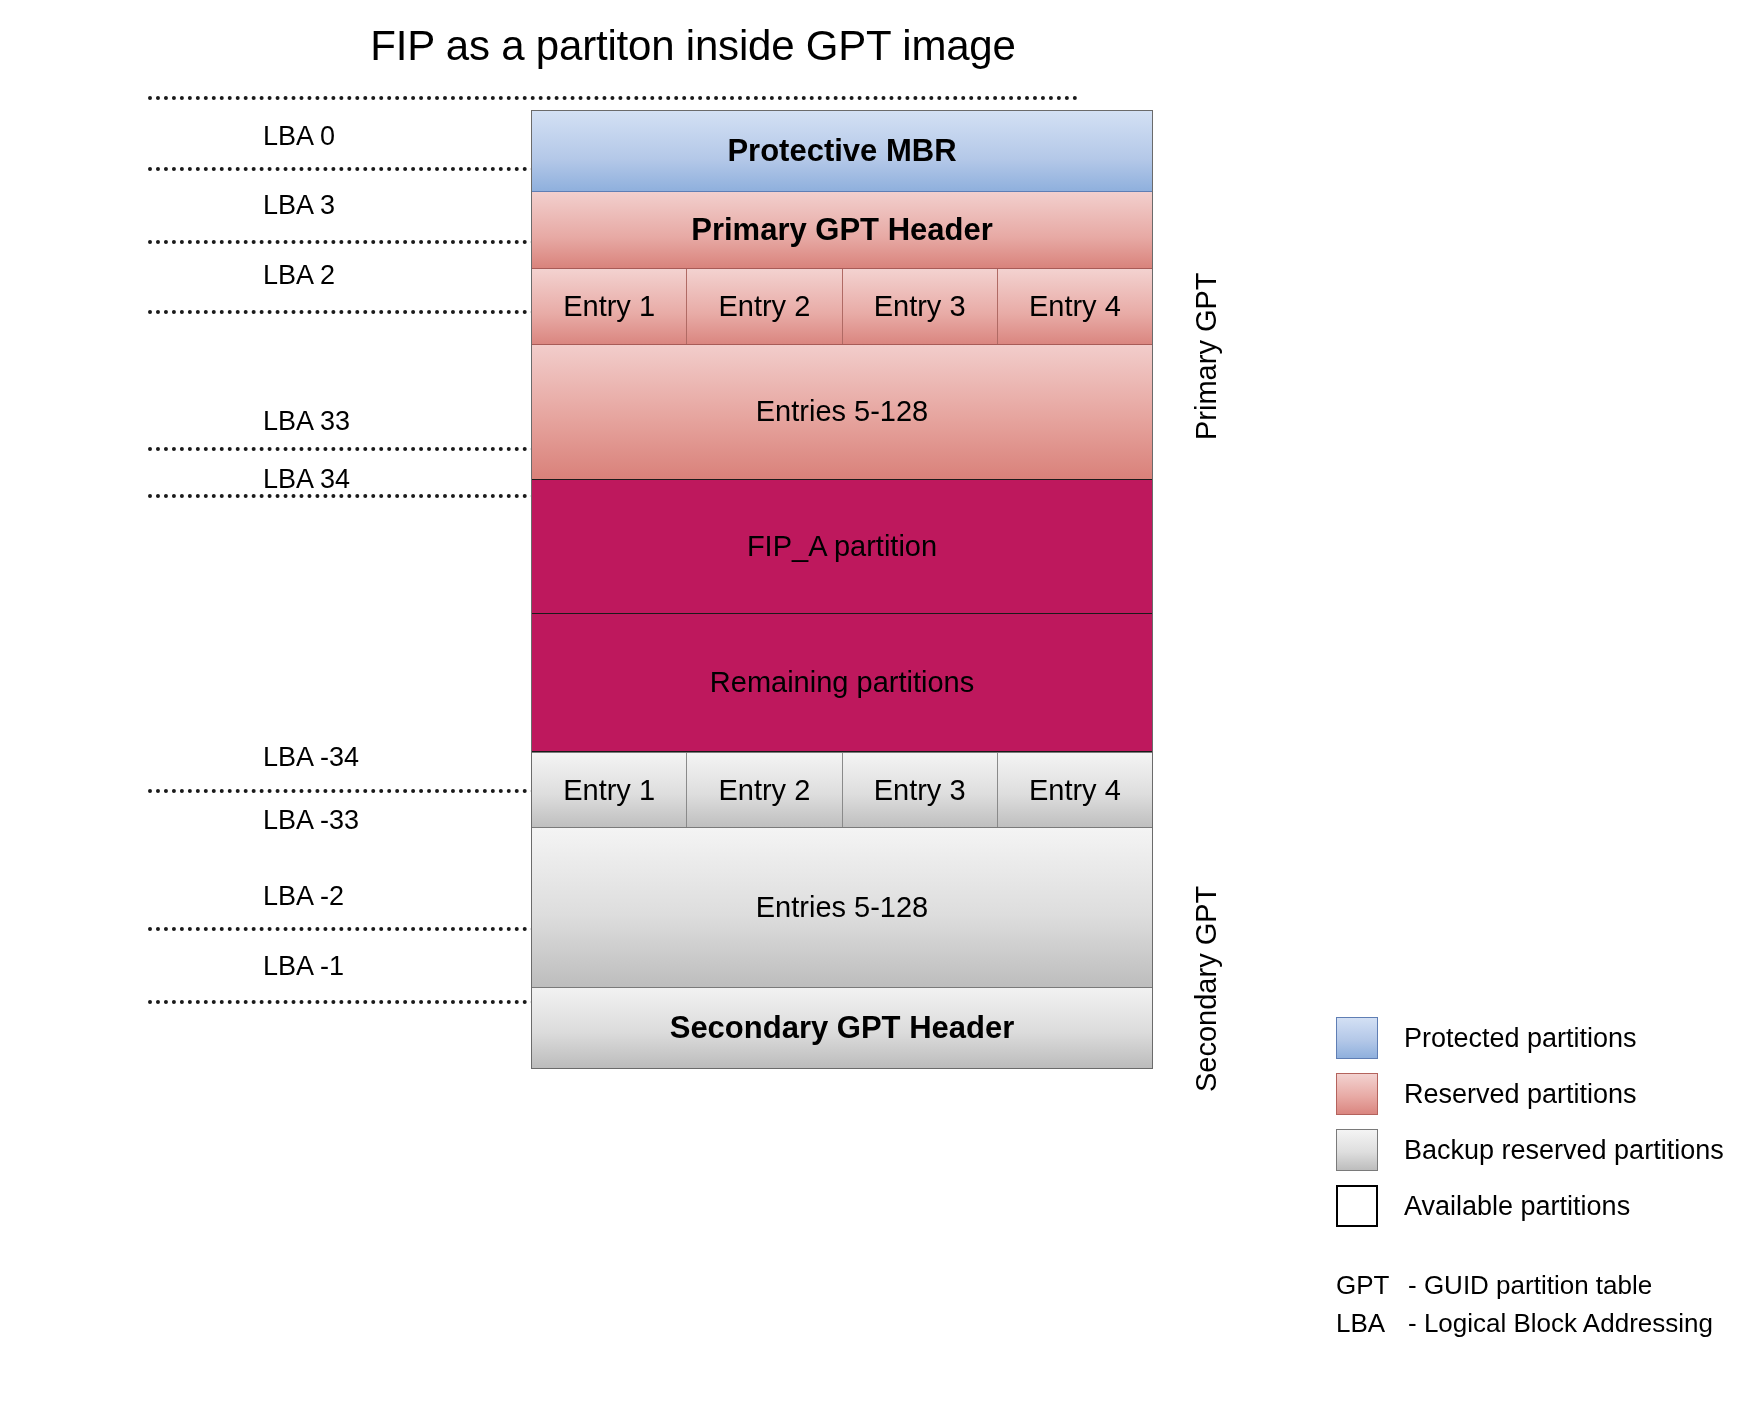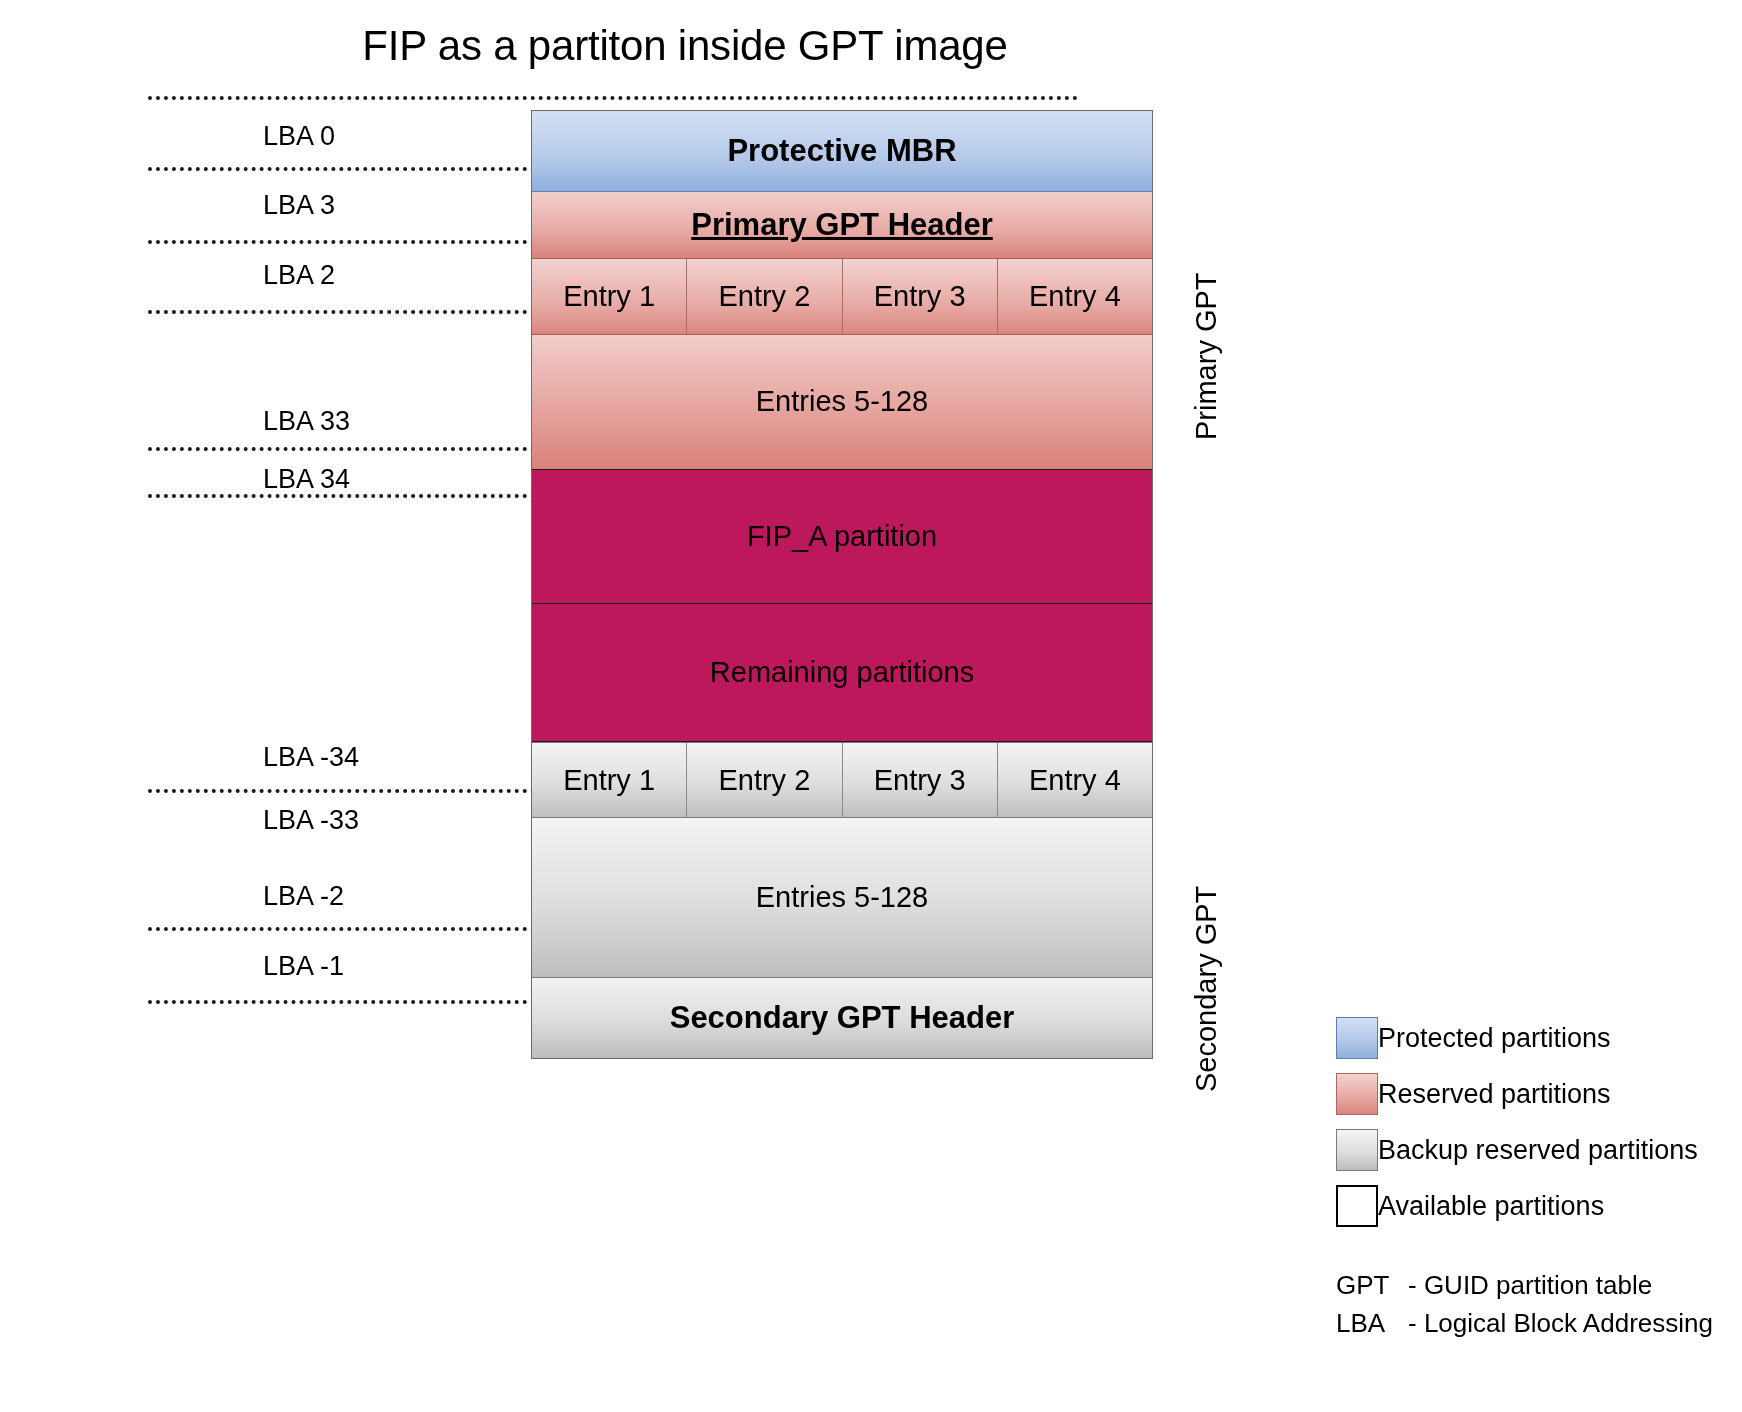--- a/index.html
+++ b/index.html
@@ -12,21 +12,21 @@
     height: 1412px;
     position: relative;
     font-family: "Liberation Sans", sans-serif;
     color: #000000;
     overflow: hidden;
   }
 
   
   #diagram-title {
     position: absolute;
-    left: 0;
+    left: 8px;
     top: 22px;
     width: 1370px;
     text-align: center;
     font-size: 42px;
     font-weight: 400;
     letter-spacing: -0.2px;
     white-space: nowrap;
   }
 
   
@@ -68,26 +68,25 @@
   .band-label { line-height: 1.15; }
 
   .band.protective {
     height: 81px;
     background: linear-gradient(to bottom, #d3e0f4 0%, #b4c8e8 60%, #8fb0dd 100%);
     border-bottom: 1px solid #5f7eb4;
     font-weight: bold;
     font-size: 31px;
   }
   .band.primary-header {
-    height: 67px;
+    height: 77px;
     background: linear-gradient(to bottom, #f2cfcd 0%, #e7a9a4 60%, #d9837c 100%);
     border-bottom: 1px solid #a85b57;
     font-weight: bold;
     font-size: 31px;
-    text-decoration: underline;
   }
   .band.entries-row {
     height: 76px;
     display: flex;
     align-items: stretch;
     border-bottom: 1px solid #a85b57;
   }
   .band.entries-row.grey { border-bottom: 1px solid #7a7a7a; border-top: 1px solid #7a7a7a; }
   .entry-cell {
     flex: 1 1 0;
@@ -167,20 +166,21 @@
   }
   .swatch.grey {
     background: linear-gradient(to bottom, #f4f4f4 0%, #dedede 55%, #bdbdbd 100%);
     border: 1px solid #7a7a7a;
   }
   .swatch.white {
     background: #ffffff;
     border: 2px solid #000000;
   }
   .legend-text {
+    margin-left: 26px;
     font-size: 27px;
     white-space: nowrap;
   }
 
   
   #abbreviations {
     position: absolute;
     left: 1336px;
     top: 1270px;
     width: 400px;

